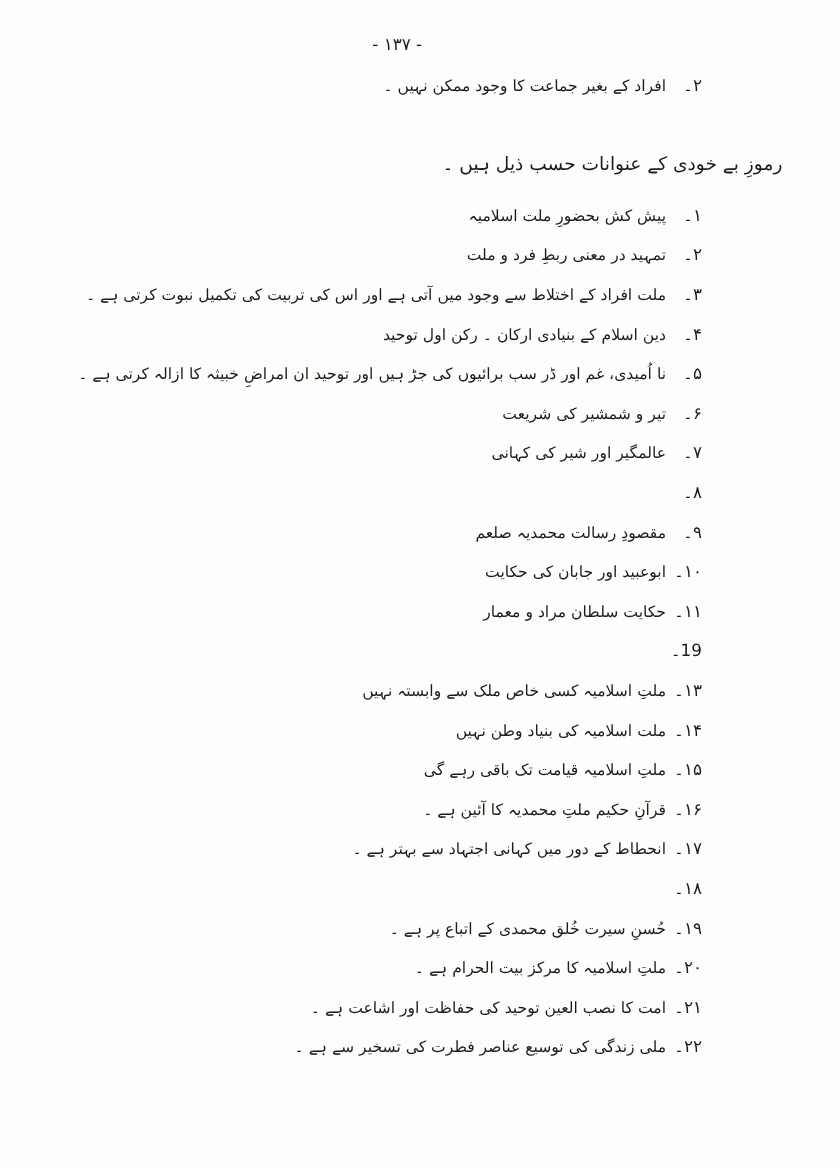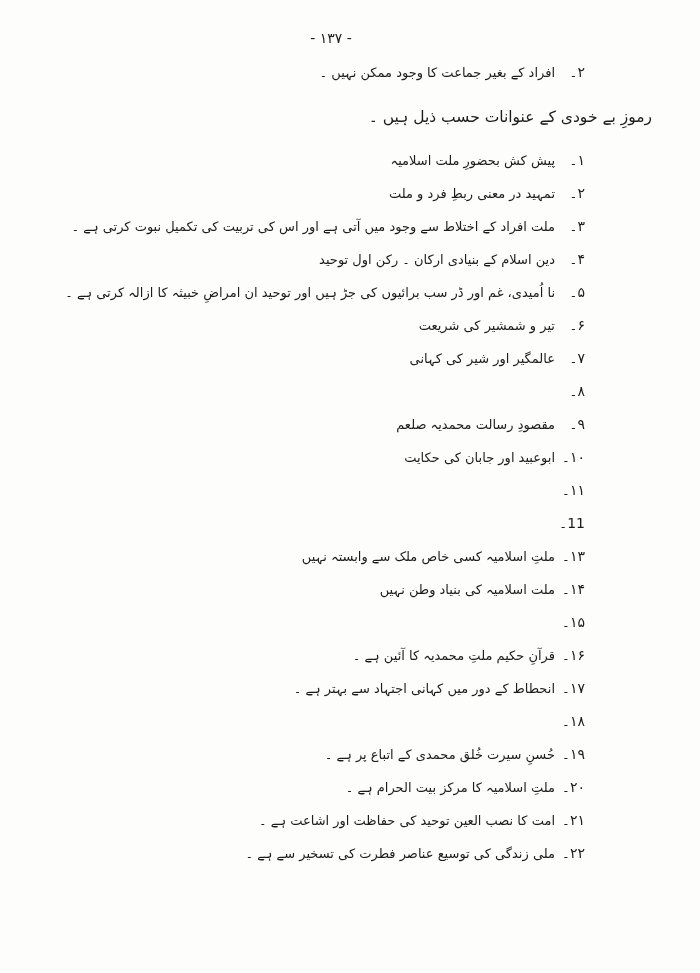--- a/index.html
+++ b/index.html
@@ -47,21 +47,21 @@
     flex: 0 0 30px;
     font-size: 14px;
   }
   .row .txt {
     font-size: 13px;
   }
   .intro-row {
     margin-top: 8px;
   }
   .heading {
-    margin-top: 12px;
+    margin-top: 32px;
     height: 33px;
     line-height: 33px;
     font-size: 15.5px;
     white-space: nowrap;
   }
   .list {
     margin-top: 10px;
   }
 </style>
 </head>
@@ -125,38 +125,40 @@
     <span class="txt">مقصودِ رسالت محمدیہ صلعم</span>
   </div>
 
   <div class="row">
     <span class="num">۱۰۔</span>
     <span class="txt">ابوعبید اور جابان کی حکایت</span>
   </div>
 
   <div class="row">
     <span class="num">۱۱۔</span>
+    <span class="txt">حکایت سلطان مراد و معمار</span>
   </div>
 
   <div class="row">
-    <span class="num">11۔</span>
+    <span class="num">19۔</span>
   </div>
 
   <div class="row">
     <span class="num">۱۳۔</span>
     <span class="txt">ملتِ اسلامیہ کسی خاص ملک سے وابستہ نہیں</span>
   </div>
 
   <div class="row">
     <span class="num">۱۴۔</span>
     <span class="txt">ملت اسلامیہ کی بنیاد وطن نہیں</span>
   </div>
 
   <div class="row">
     <span class="num">۱۵۔</span>
+    <span class="txt">ملتِ اسلامیہ قیامت تک باقی رہے گی</span>
   </div>
 
   <div class="row">
     <span class="num">۱۶۔</span>
     <span class="txt">قرآنِ حکیم ملتِ محمدیہ کا آئین ہے ۔</span>
   </div>
 
   <div class="row">
     <span class="num">۱۷۔</span>
     <span class="txt">انحطاط کے دور میں کہانی اجتہاد سے بہتر ہے ۔</span>

